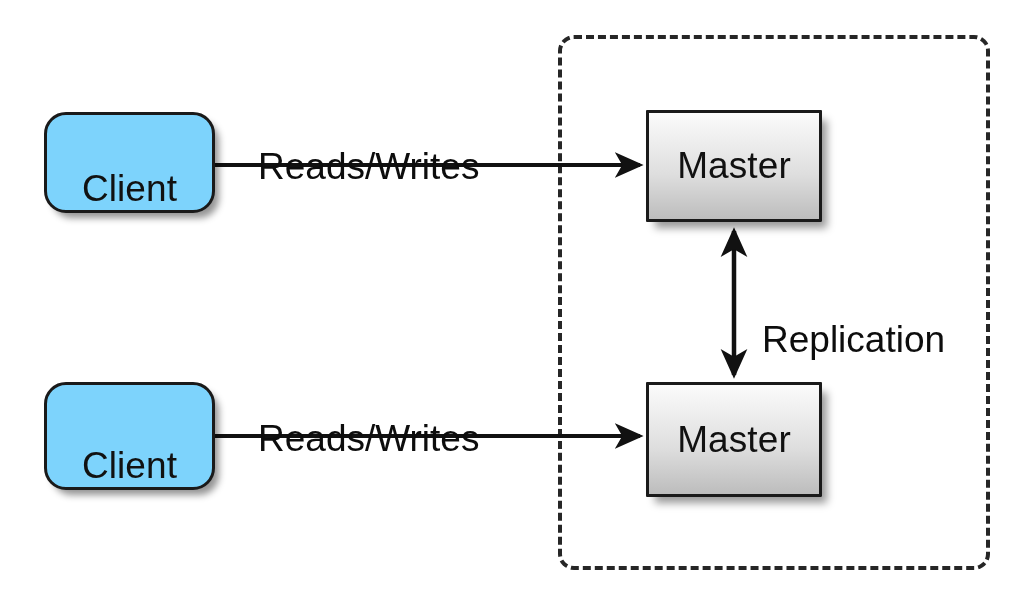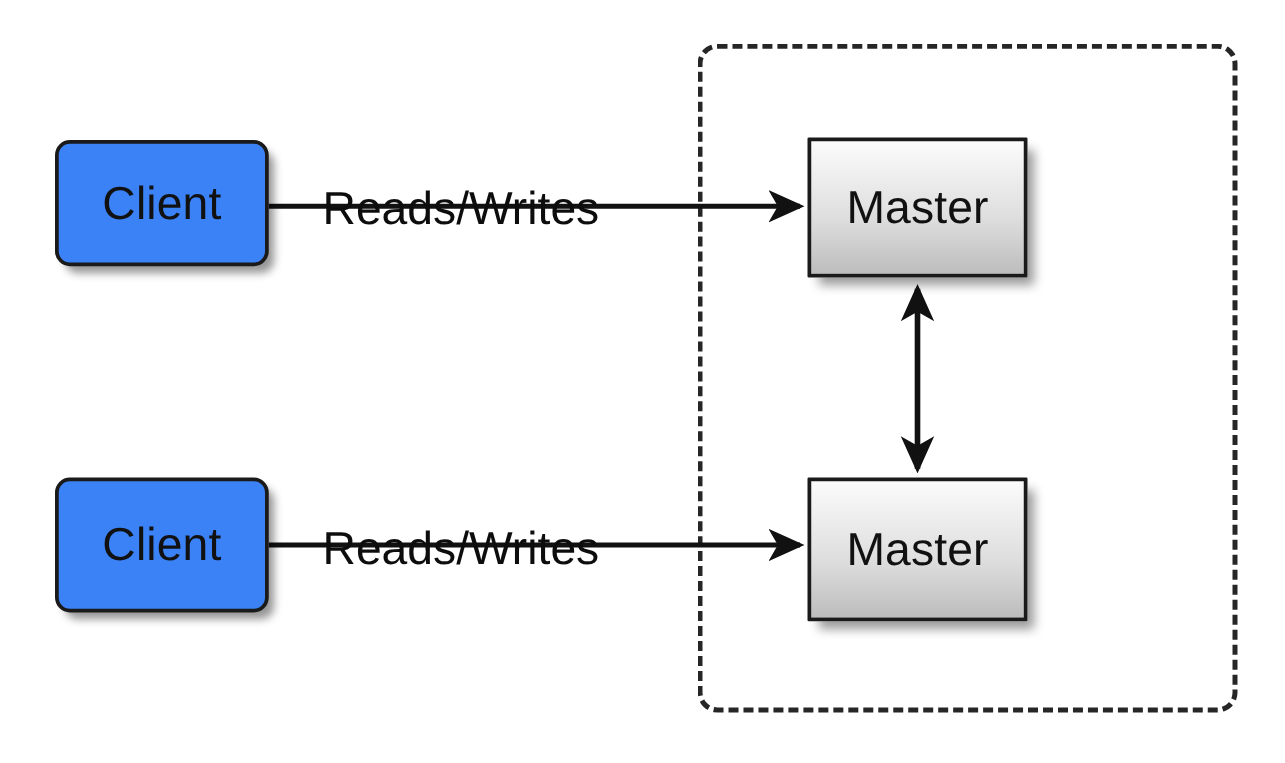--- a/index.html
+++ b/index.html
@@ -35,24 +35,25 @@
     box-sizing: border-box;
     display: flex;
     align-items: center;
     justify-content: center;
     color: #111111;
     letter-spacing: 0.1px;
   }
 
   .client-node {
     border: 3.5px solid #1a1a1a;
-    border-radius: 12px;
-    background: #3b82f6;
+    border-radius: 22px;
+    background: #7dd3fc;
     font-size: 37px;
     box-shadow: 6px 7px 7px -2px rgba(0,0,0,0.42);
+    align-items: flex-end;
   }
 
   .master-node {
     border: 3.5px solid #1a1a1a;
     border-radius: 1px;
     background: linear-gradient(to bottom, #fbfbfb 0%, #f2f2f2 18%, #dedede 58%, #c3c3c3 92%, #bdbdbd 100%);
     font-size: 37px;
     box-shadow: 7px 8px 8px -2px rgba(0,0,0,0.40);
   }
 
@@ -116,14 +117,15 @@
   </div>
 
   <div class="node master-node" style="left:646px; top:382px; width:176px; height:115px;">
     <span>Master</span>
   </div>
 
   <div class="edge-label" style="left:258px; top:108px;">Reads/Writes</div>
 
   <div class="edge-label" style="left:258px; top:380px;">Reads/Writes</div>
 
+  <div class="edge-label" style="left:762px; top:281px;">Replication</div>
 
 </div>
 
 </body></html>

